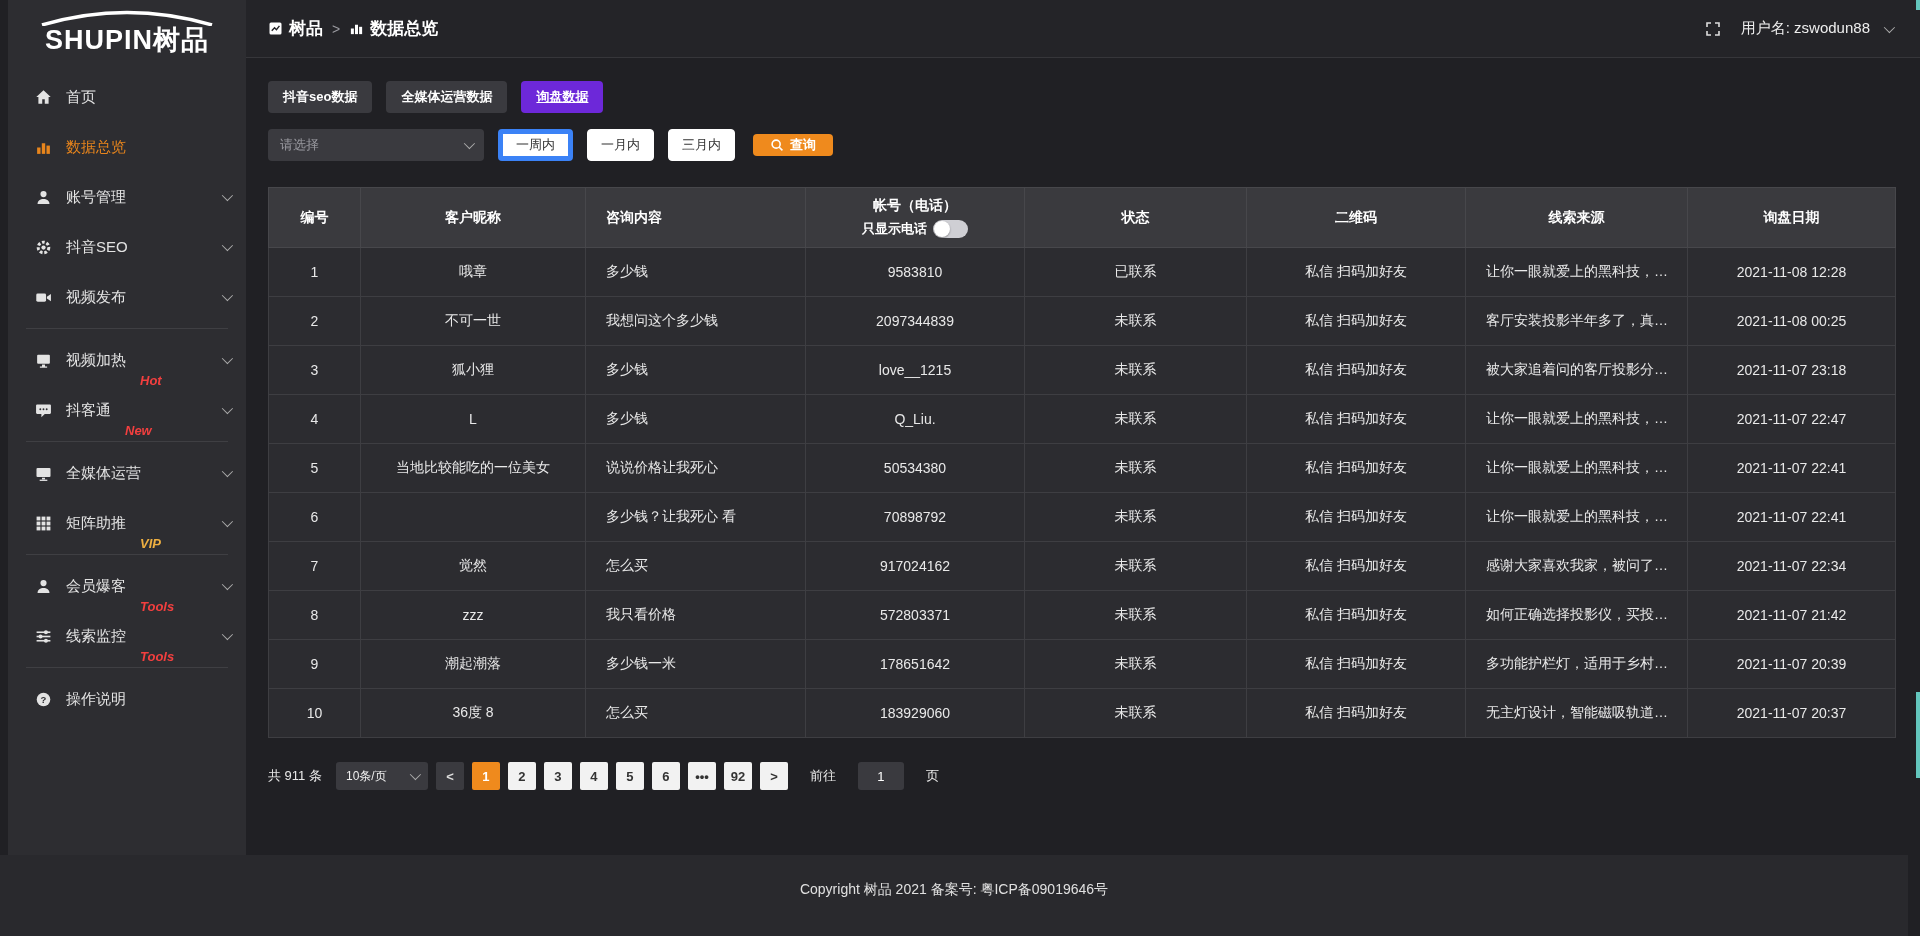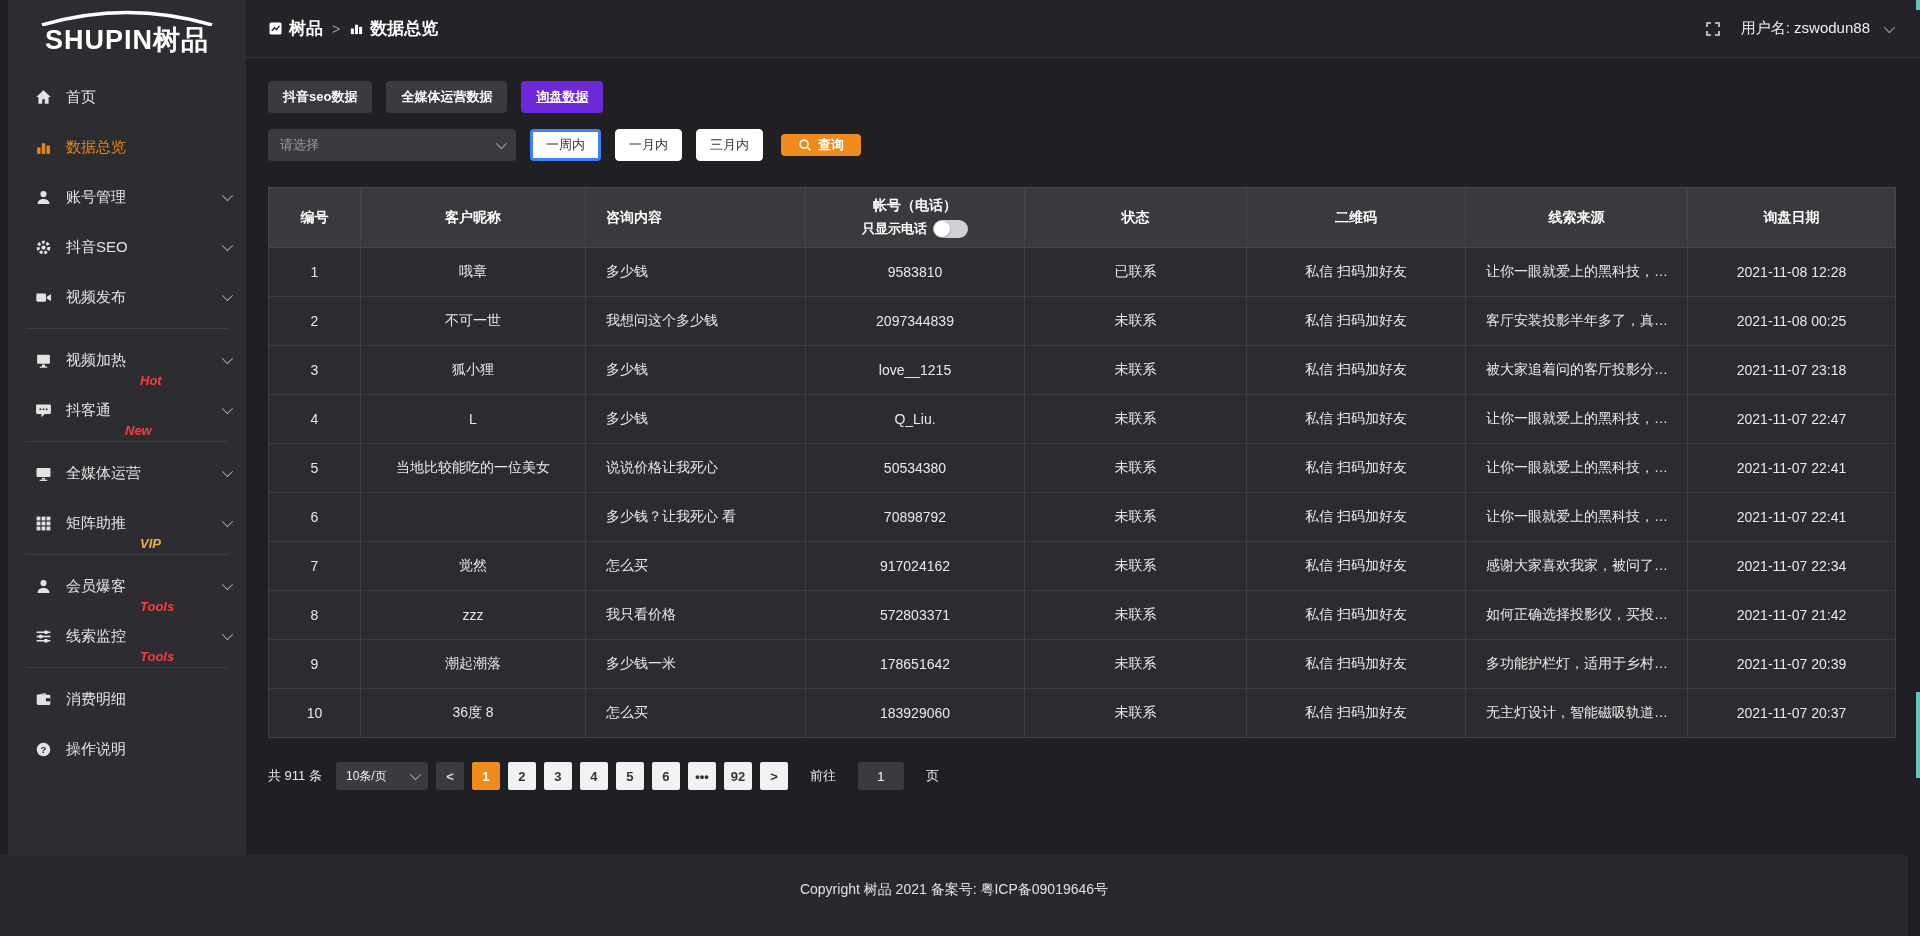--- a/index.html
+++ b/index.html
@@ -34,24 +34,24 @@
   .fullscreen-btn { display:flex; cursor:pointer; }
   .user-drop { display:flex; align-items:center; gap:14px; cursor:pointer; }
 
   
   .main { position:absolute; left:238px; top:59px; right:0; bottom:81px; padding:22px 24px 0 30px; }
   .tabs { display:flex; gap:14px; }
   .tab { background:#3a3a3f; color:#fff; font-size:13px; font-weight:bold; height:32px; padding:0 15px; border-radius:4px; display:flex; align-items:center; cursor:pointer; }
   .tab.active { background:#6d28d9;text-decoration:underline; }
 
   .filters { display:flex; gap:14px; margin-top:16px; align-items:center; }
-  .select { width:248px; height:32px; background:#3a3a3f; border-radius:4px; display:flex; align-items:center; padding:0 12px; color:#9a9aa0; font-size:13px; cursor:pointer; }
+  .select { width:216px; height:32px; background:#3a3a3f; border-radius:4px; display:flex; align-items:center; padding:0 12px; color:#9a9aa0; font-size:13px; cursor:pointer; }
   .select .chev { margin-left:auto; transform:rotate(45deg) translateY(-2px); }
   .range-btn { height:32px; padding:0 13px; background:#fff; color:#333; font-size:13px; border-radius:4px; display:flex; align-items:center; border:1px solid #fff; cursor:pointer; }
-  .range-btn.active { border:3px solid #3b82f6; }
+  .range-btn.active { border:5px solid #3b82f6; }
   .search-btn { height:22px; padding:0 17px; background:#ef8a1d; color:#fff; border-radius:4px; font-size:13px; font-weight:bold; display:flex; gap:6px; align-items:center; cursor:pointer; margin-left:4px; }
 
   
   table.grid { margin-top:26px; width:100%; border-collapse:collapse; table-layout:fixed; background:#2c2c30; }
   .grid th { background:#3a3a3e; height:60px; font-size:14px; color:#fff; font-weight:bold; border:1px solid #47474b; text-align:center; padding:0 12px; }
   .grid td { height:49px; border:1px solid #3e3e42; font-size:14px; color:#e9e9e9; text-align:center; padding:0 12px; overflow:hidden; white-space:nowrap; text-overflow:ellipsis; }
   .grid th.al, .grid td.al { text-align:left; padding-left:20px; }
   .orange { color:#e8871e; }
   .qr-links { color:#e8871e; cursor:pointer; }
   .src-link { color:#e8871e; cursor:pointer; }
@@ -236,30 +236,20 @@
               <circle cx="10.3" cy="12" r="1.9" fill="currentColor"></circle>
             </svg>
         </span>
         <span>线索监控</span>
         <span class="s-badge badge-red">Tools</span>
         <span class="chev"></span>
       </div>
 
       <div class="s-divider"></div>
 
-      <div class="s-item">
-        <span class="s-icon">
-          <svg width="17" height="17" viewBox="0 0 16 16" fill="currentColor">
-              <path d="M1.6 3.6h11.6a1.2 1.2 0 0 1 1.2 1.2v7.2a1.2 1.2 0 0 1-1.2 1.2H3.2a1.6 1.6 0 0 1-1.6-1.6z"></path>
-              <path d="M1.6 3.6 10 1.8v1.8z"></path>
-              <rect x="10.2" y="6.8" width="4.2" height="3" fill="#2d2d31"></rect>
-            </svg>
-        </span>
-        <span>消费明细</span>
-      </div>
 
       <div class="s-item">
         <span class="s-icon">
           <svg width="17" height="17" viewBox="0 0 16 16">
               <circle cx="8" cy="8" r="6.4" fill="currentColor"></circle>
               <text x="8" y="11.2" text-anchor="middle" font-size="9" font-weight="bold" fill="#2d2d31" font-family="Liberation Sans, sans-serif">?</text>
             </svg>
         </span>
         <span>操作说明</span>
       </div>

